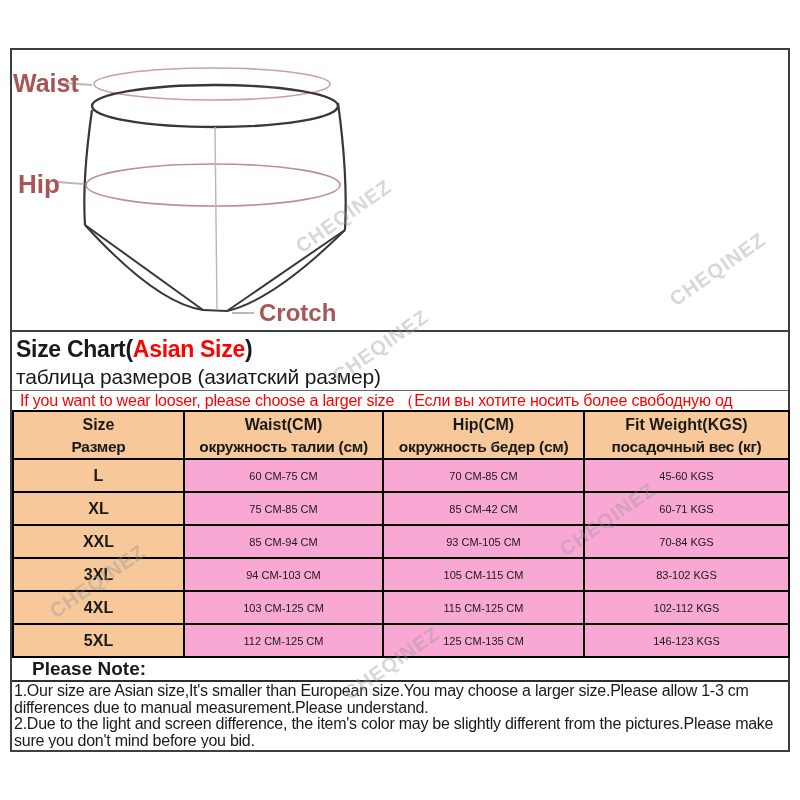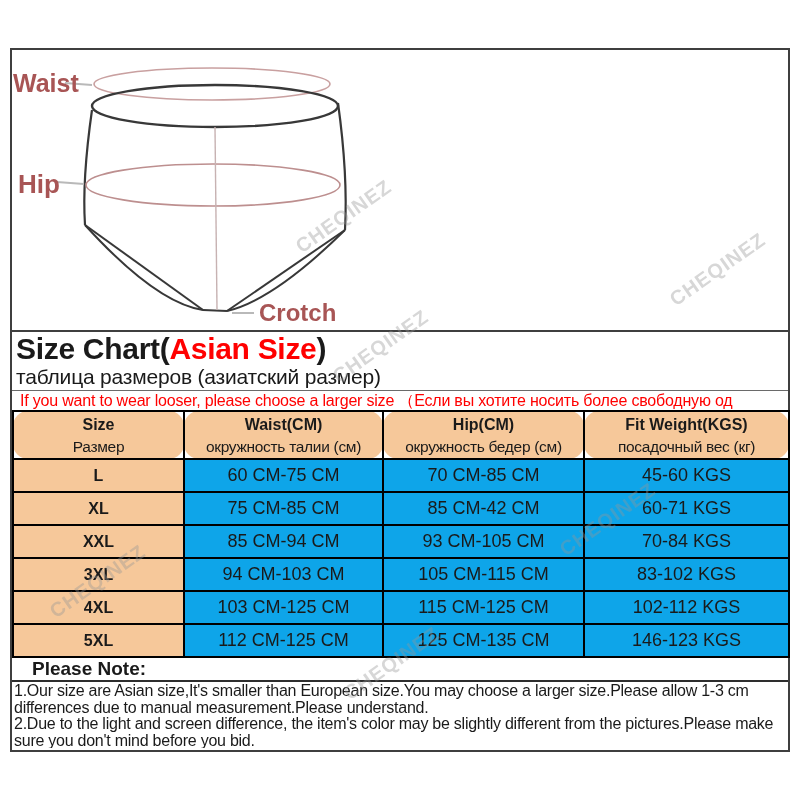--- a/index.html
+++ b/index.html
@@ -12,37 +12,37 @@
 
   
   .top-section { position:absolute; left:0; top:0; width:776px; height:278px; }
   .diagram-svg { position:absolute; left:0; top:0; }
   .info-block { position:absolute; left:374px; top:80px; width:400px; }
   .info-line { font-size:15px; line-height:16px; margin-bottom:25px; letter-spacing:-0.2px; white-space:nowrap; }
 
   
   .title-block { position:absolute; left:0; top:280px; width:776px; height:60px;
     border-top:2px solid #3f3f3f; padding:3px 0 0 4px; }
-  .title-en { font-size:30px; font-weight:bold; line-height:28px; letter-spacing:-0.3px; }
+  .title-en { font-size:23px; font-weight:bold; line-height:28px; letter-spacing:-0.3px; }
   .title-en .hl { color:#ff0000; }
   .subtitle-ru { font-size:21px; line-height:27px; letter-spacing:-0.2px; }
 
   
   .notice { position:absolute; left:0; top:340px; width:776px; height:20px;
     border-top:1px solid #6a6a6a; color:#ff0000; font-size:16px; line-height:19px;
     padding-left:8px; white-space:nowrap; overflow:hidden; letter-spacing:-0.2px; }
 
   
   table.size-table { position:absolute; left:0; top:360px; width:776px;
     border-collapse:collapse; table-layout:fixed; }
   .size-table th, .size-table td { border:2px solid #000; text-align:center; vertical-align:middle; padding:0; }
-  .size-table thead th { background:#f6c89a; height:48px;border-radius:15px; }
+  .size-table thead th { background:#f6c89a; height:48px; }
   .hdr-en { font-size:16px; font-weight:bold; line-height:23px; }
-  .hdr-ru { font-size:15.5px; font-weight:normal; line-height:21px; letter-spacing:-0.3px; }
-  .size-table tbody td { height:33px; font-size:18px; background:#0ea5e9; }
+  .hdr-ru { font-size:15.5px; font-weight:bold; line-height:21px; letter-spacing:-0.3px; }
+  .size-table tbody td { height:33px; font-size:11px; background:#f9a8d4; }
   .size-table tbody td.size-col { background:#f6c89a; font-weight:bold; font-size:16px; }
 
   
   .note-heading { position:absolute; left:0; top:606px; width:776px; height:26px;
     border-top:2px solid #000; border-bottom:2px solid #2e2e2e;
     font-size:19px; font-weight:bold; line-height:22px; padding-left:20px; }
   .notes { position:absolute; left:0; top:632px; width:776px; height:66px;
     padding:1px 2px 0 2px; overflow:hidden; }
   .notes p { font-size:16px; line-height:16.5px; letter-spacing:-0.25px; }
 

